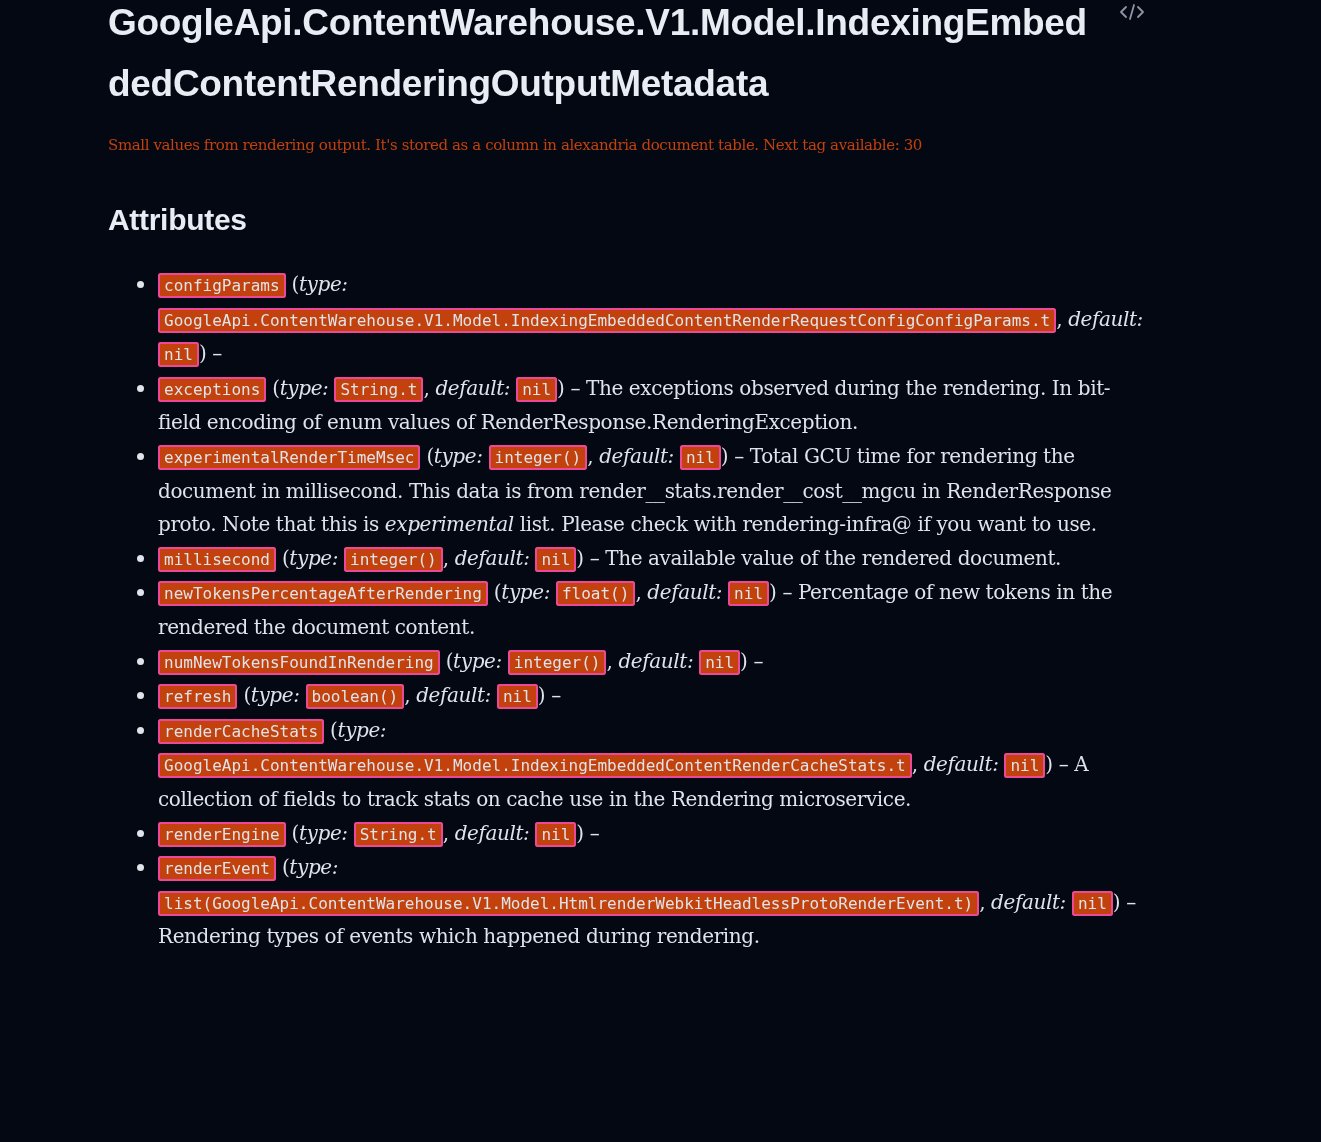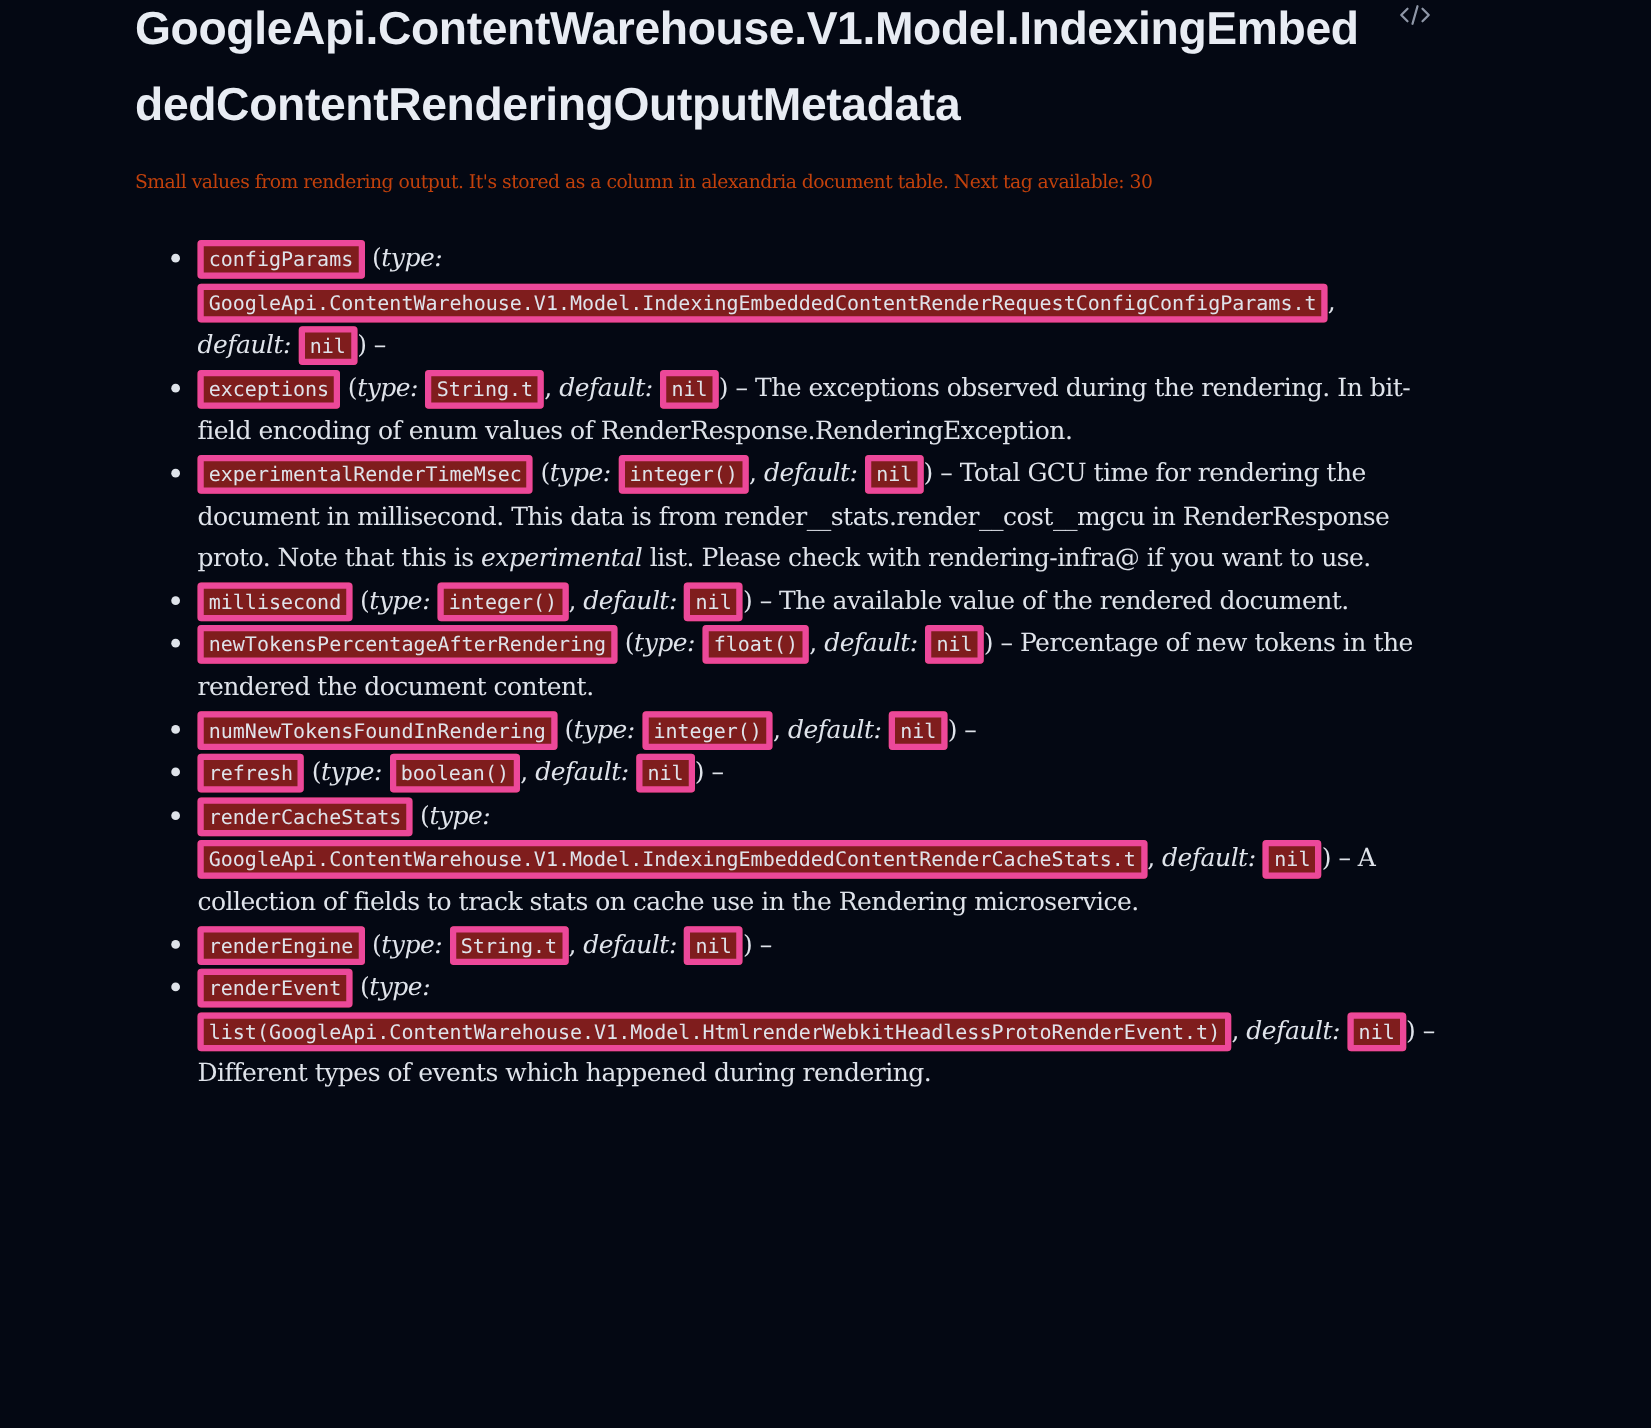--- a/index.html
+++ b/index.html
@@ -80,22 +80,22 @@
     top: 13px;
     width: 7px;
     height: 7px;
     border-radius: 50%;
     background: #dfe3ea;
   }
   code {
     font-family: "DejaVu Sans Mono", "Liberation Mono", monospace;
     font-size: 16px;
     letter-spacing: 0;
-    background: #7f1d1d;
-    border: 5px solid #ec4899;
+    background: #c2410c;
+    border: 2px solid #ec4899;
     border-radius: 3px;
     padding: 1px 4px;
     color: #dfe3ea;
   }
   em {
     font-style: italic;
   }
 </style>
 </head>
 <body>
@@ -107,20 +107,21 @@
       <svg width="28" height="24" viewBox="0 0 28 24" fill="none" stroke="currentColor" stroke-width="1.8" stroke-linecap="round" stroke-linejoin="round">
         <polyline points="8,7 3,12 8,17"></polyline>
         <polyline points="20,7 25,12 20,17"></polyline>
         <line x1="16" y1="5" x2="12" y2="19"></line>
       </svg>
     </span>
   </div>
 
   <p class="summary">Small values from rendering output. It's stored as a column in alexandria document table. Next tag available: 30</p>
 
+  <h2>Attributes</h2>
 
   <ul class="attrs">
 
     <li><code>configParams</code> (<em>type:</em> <code>GoogleApi.ContentWarehouse.V1.Model.IndexingEmbeddedContentRenderRequestConfigConfigParams.t</code>, <em>default:</em> <code>nil</code>) –</li>
 
     <li><code>exceptions</code> (<em>type:</em> <code>String.t</code>, <em>default:</em> <code>nil</code>) – <span>The exceptions observed during the rendering. In bit-field encoding of enum values of RenderResponse.RenderingException.</span></li>
 
     <li><code>experimentalRenderTimeMsec</code> (<em>type:</em> <code>integer()</code>, <em>default:</em> <code>nil</code>) – <span>Total GCU time for rendering the document in millisecond. This data is from render__stats.render__cost__mgcu in RenderResponse proto. Note that this is </span><em>experimental</em><span> list. Please check with rendering-infra@ if you want to use.</span></li>
 
 
@@ -130,15 +131,15 @@
     <li><code>newTokensPercentageAfterRendering</code> (<em>type:</em> <code>float()</code>, <em>default:</em> <code>nil</code>) – <span>Percentage of new tokens in the rendered the document content.</span></li>
 
     <li><code>numNewTokensFoundInRendering</code> (<em>type:</em> <code>integer()</code>, <em>default:</em> <code>nil</code>) –</li>
 
     <li><code>refresh</code> (<em>type:</em> <code>boolean()</code>, <em>default:</em> <code>nil</code>) –</li>
 
     <li><code>renderCacheStats</code> (<em>type:</em> <code>GoogleApi.ContentWarehouse.V1.Model.IndexingEmbeddedContentRenderCacheStats.t</code>, <em>default:</em> <code>nil</code>) – <span>A collection of fields to track stats on cache use in the Rendering microservice.</span></li>
 
     <li><code>renderEngine</code> (<em>type:</em> <code>String.t</code>, <em>default:</em> <code>nil</code>) –</li>
 
-    <li><code>renderEvent</code> (<em>type:</em> <code>list(GoogleApi.ContentWarehouse.V1.Model.HtmlrenderWebkitHeadlessProtoRenderEvent.t)</code>, <em>default:</em> <code>nil</code>) – <span>Different types of events which happened during rendering.</span></li>
+    <li><code>renderEvent</code> (<em>type:</em> <code>list(GoogleApi.ContentWarehouse.V1.Model.HtmlrenderWebkitHeadlessProtoRenderEvent.t)</code>, <em>default:</em> <code>nil</code>) – <span>Rendering types of events which happened during rendering.</span></li>
   </ul>
 </div>
 
 </body></html>

